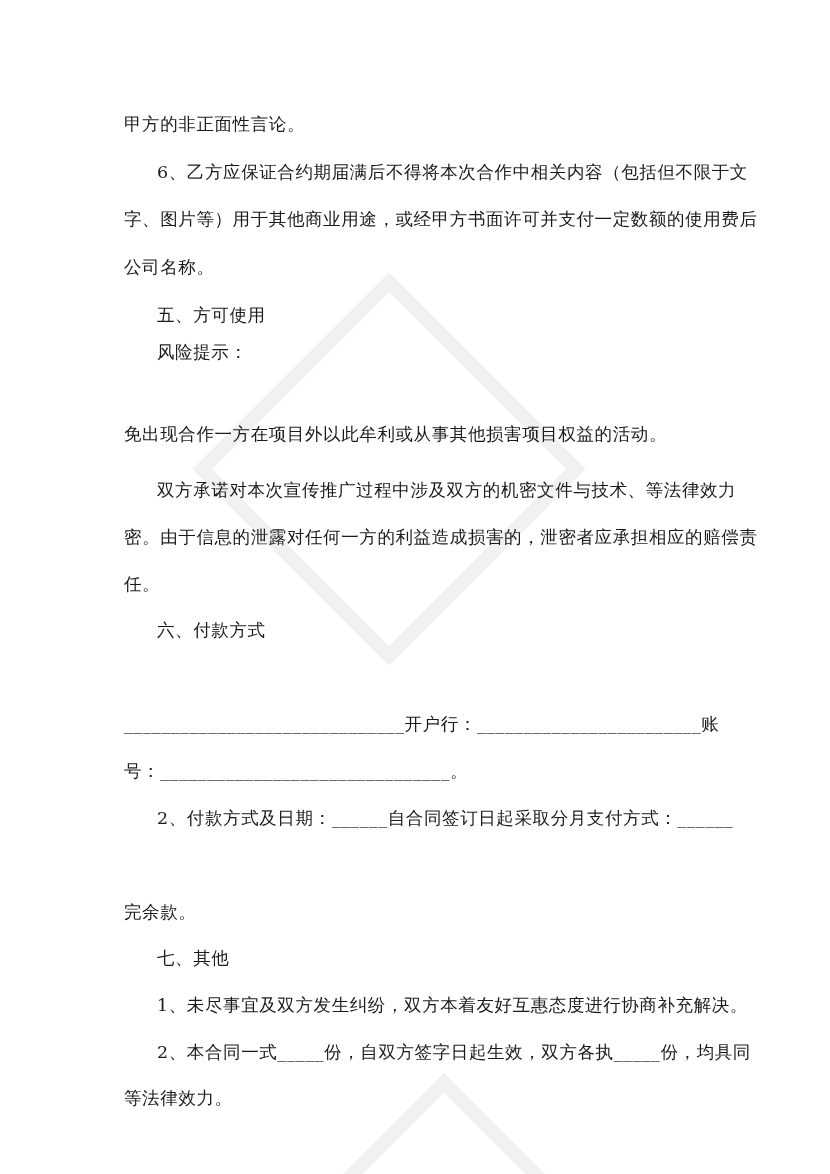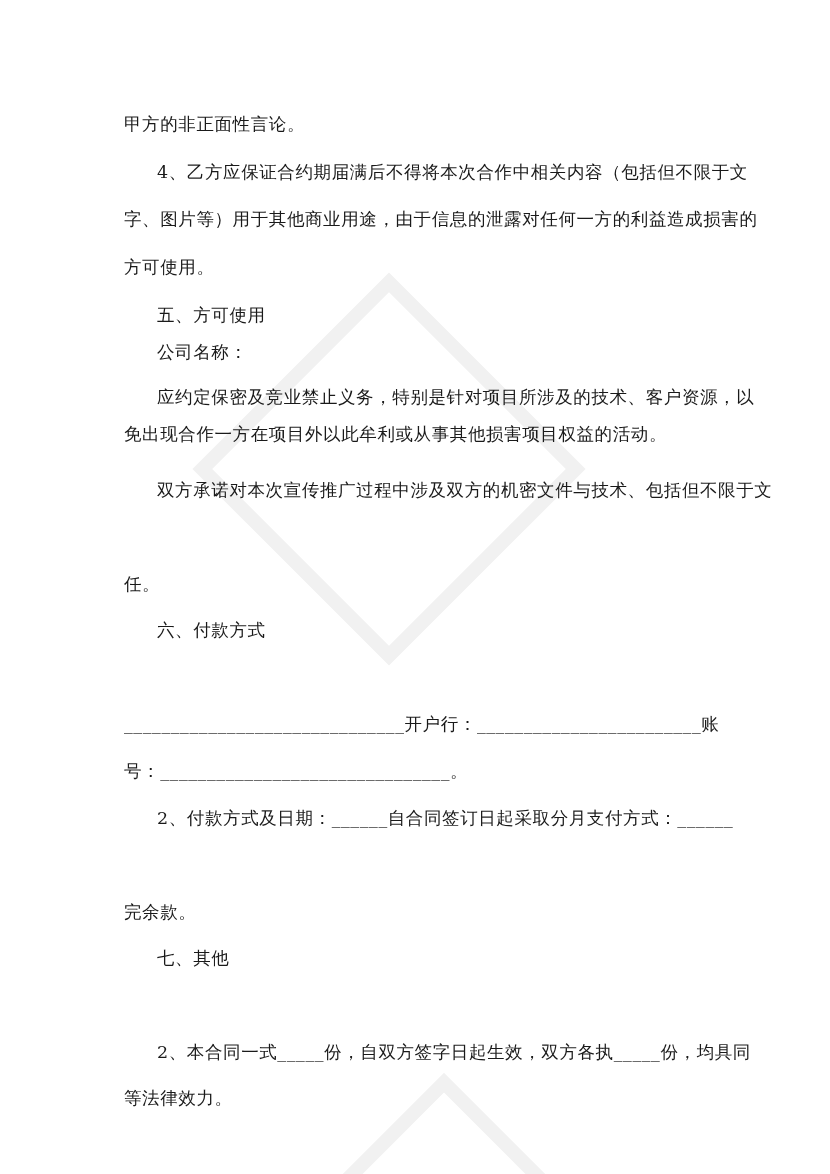--- a/index.html
+++ b/index.html
@@ -40,30 +40,31 @@
     .indent { left: 157px; }
   </style>
 </head>
 <body>
 
 <div class="page">
   <div class="watermark wm1"></div>
   <div class="watermark wm2"></div>
 
   <div class="line" style="top:112px">甲方的非正面性言论。</div>
-  <div class="line indent" style="top:160px">4、乙方应保证合约期届满后不得将本次合作中相关内容（包括但不限于文</div>
-  <div class="line" style="top:207px">字、图片等）用于其他商业用途，由于信息的泄露对任何一方的利益造成损害的</div>
-  <div class="line" style="top:255px">方可使用。</div>
+  <div class="line indent" style="top:160px">6、乙方应保证合约期届满后不得将本次合作中相关内容（包括但不限于文</div>
+  <div class="line" style="top:207px">字、图片等）用于其他商业用途，或经甲方书面许可并支付一定数额的使用费后</div>
+  <div class="line" style="top:255px">公司名称。</div>
   <div class="line indent" style="top:303px">五、方可使用</div>
-  <div class="line indent" style="top:340px">公司名称：</div>
-  <div class="line indent" style="top:385px">应约定保密及竞业禁止义务，特别是针对项目所涉及的技术、客户资源，以</div>
+  <div class="line indent" style="top:340px">风险提示：</div>
   <div class="line" style="top:422px">免出现合作一方在项目外以此牟利或从事其他损害项目权益的活动。</div>
-  <div class="line indent" style="top:478px">双方承诺对本次宣传推广过程中涉及双方的机密文件与技术、包括但不限于文</div>
+  <div class="line indent" style="top:478px">双方承诺对本次宣传推广过程中涉及双方的机密文件与技术、等法律效力</div>
+  <div class="line" style="top:525px">密。由于信息的泄露对任何一方的利益造成损害的，泄密者应承担相应的赔偿责</div>
   <div class="line" style="top:572px">任。</div>
   <div class="line indent" style="top:618px">六、付款方式</div>
   <div class="line" style="top:712px">______________________________开户行：________________________账</div>
   <div class="line" style="top:759px">号：_______________________________。</div>
   <div class="line indent" style="top:806px">2、付款方式及日期：______自合同签订日起采取分月支付方式：______</div>
   <div class="line" style="top:900px">完余款。</div>
   <div class="line indent" style="top:946px">七、其他</div>
+  <div class="line indent" style="top:993px">1、未尽事宜及双方发生纠纷，双方本着友好互惠态度进行协商补充解决。</div>
   <div class="line indent" style="top:1040px">2、本合同一式_____份，自双方签字日起生效，双方各执_____份，均具同</div>
   <div class="line" style="top:1086px">等法律效力。</div>
 </div>
 
 </body></html>

